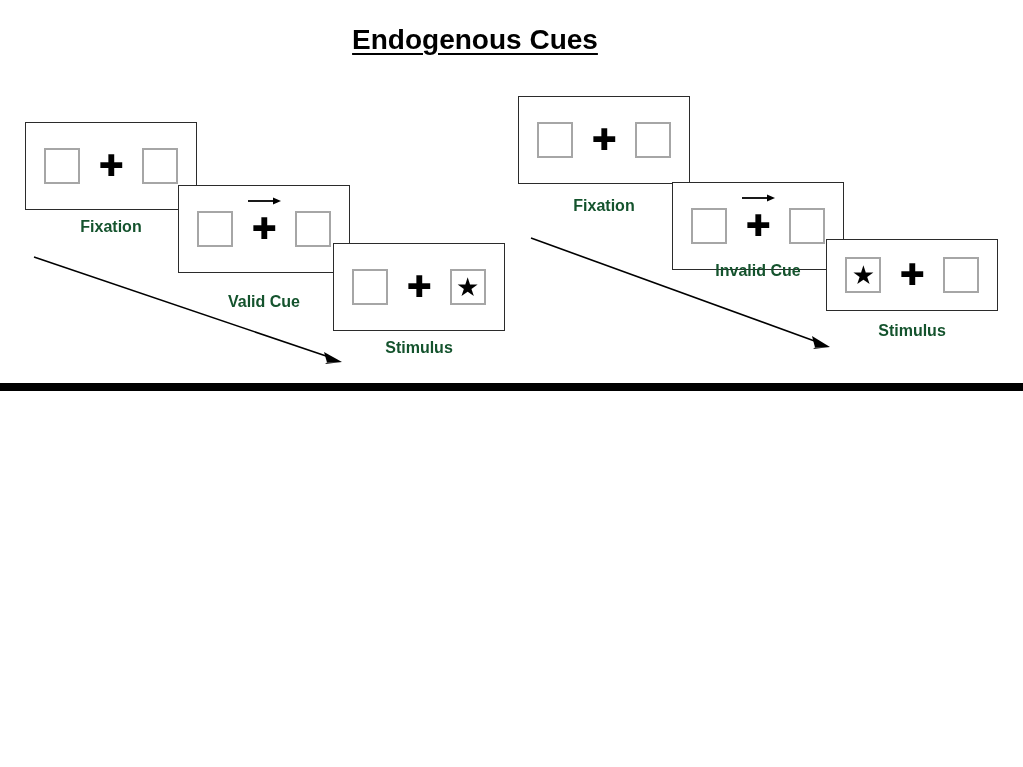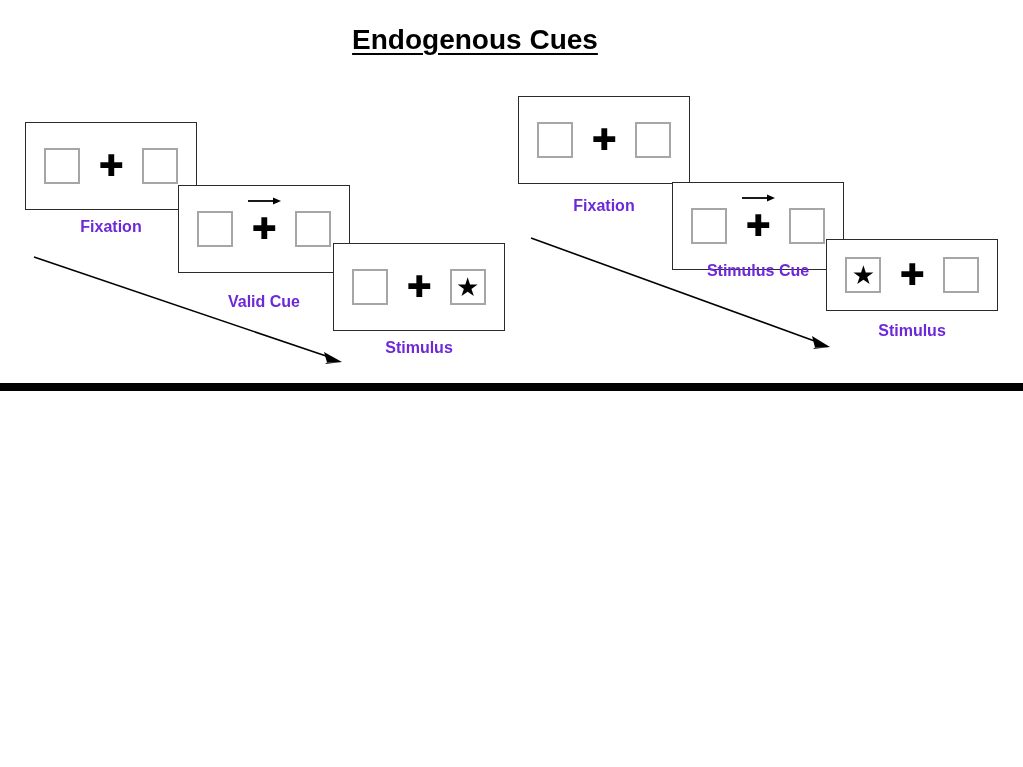--- a/index.html
+++ b/index.html
@@ -54,21 +54,21 @@
   .star{
     font-size:26px;line-height:1;color:#000;display:block;
   }
   
   .arrow-cue{
     position:absolute;left:50%;transform:translateX(-50%);
     top:-16px;width:34px;height:12px;
   }
 
   .caption{
-    position:absolute;font-size:16px;font-weight:bold;color:#6d28d9;
+    position:absolute;font-size:16px;font-weight:bold;color:#14532d;
     white-space:nowrap;text-align:center;
   }
 
   .flowarrow{position:absolute;overflow:visible;}
 </style>
 </head>
 <body>
 
 <div class="section" id="section-endogenous">
 
@@ -136,21 +136,21 @@
         <div class="sq"></div>
         <span class="plus">✚</span>
         <div class="sq"></div>
         <svg class="arrow-cue" viewBox="0 0 34 12">
           <line x1="1" y1="6" x2="28" y2="6" stroke="#000" stroke-width="1.8"></line>
           <polygon points="34,6 26,2.6 26,9.4" fill="#000"></polygon>
         </svg>
       </div>
     </div>
   </div>
-  <div class="caption" style="left:672px;top:262px;width:172px;">Stimulus Cue</div>
+  <div class="caption" style="left:672px;top:262px;width:172px;">Invalid Cue</div>
 
   <div class="panel" style="left:826px;top:239px;width:172px;height:72px;">
     <div class="panel-inner">
       <div class="row">
         <div class="sq">
           <span class="star">★</span>
         </div>
         <span class="plus">✚</span>
         <div class="sq"></div>
       </div>

